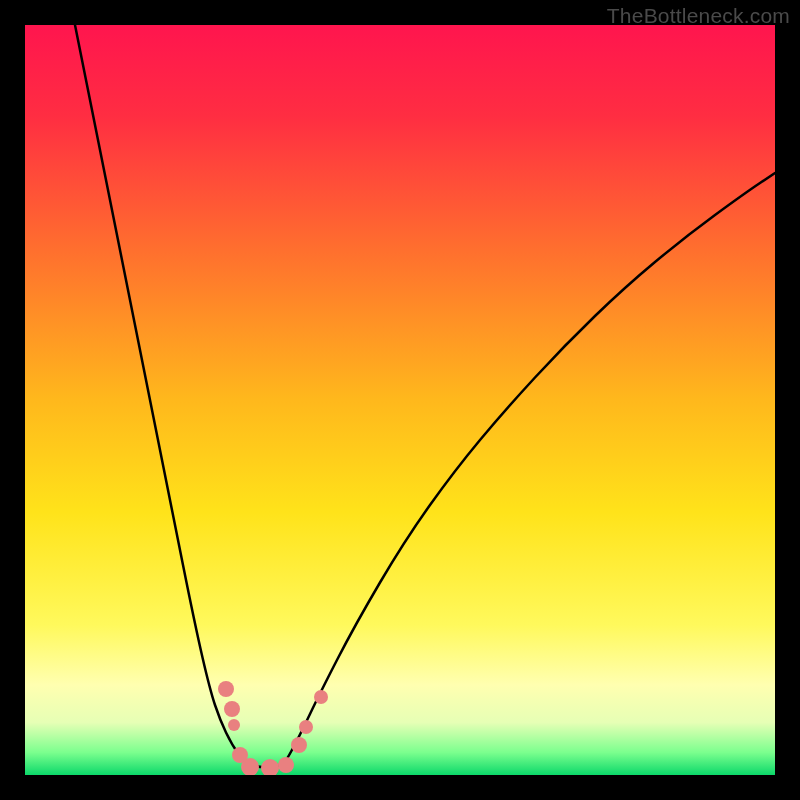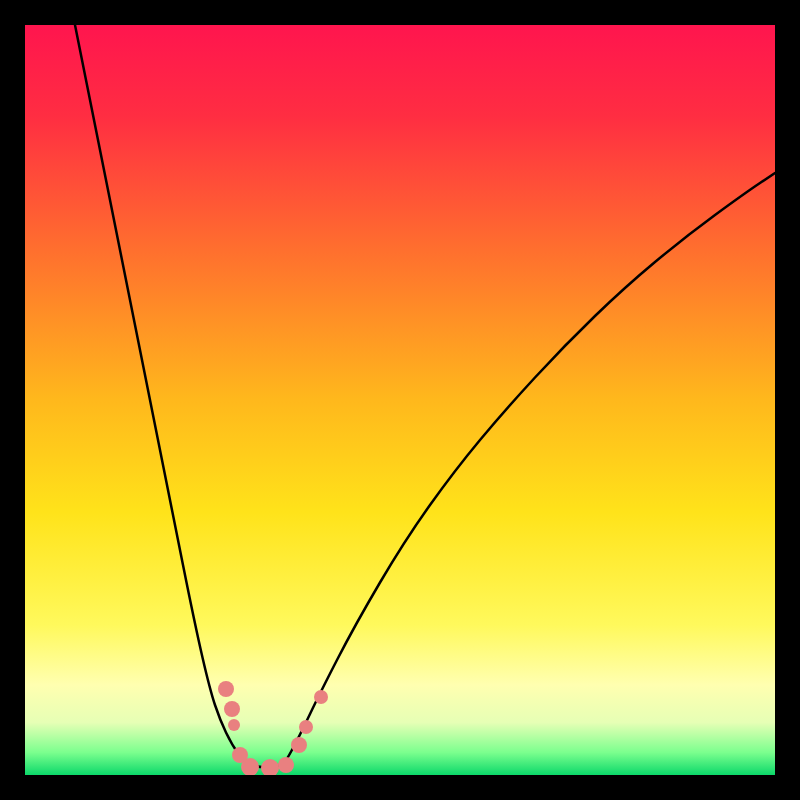--- a/index.html
+++ b/index.html
@@ -35,20 +35,23 @@
   }
   .watermark span {
     font-weight: 400;
   }
   svg { display: block; }
 </style>
 </head>
 <body>
 
 <div class="frame">
+  <div class="watermark">
+    <span>TheBottleneck.com</span>
+  </div>
   <div class="plot">
     <svg id="chart-svg" width="750" height="750" viewBox="0 0 750 750">
       <defs>
         <linearGradient id="bg-grad" x1="0" y1="0" x2="0" y2="1">
             <stop offset="0%" stop-color="#ff154e"></stop>
             <stop offset="12%" stop-color="#ff2d42"></stop>
             <stop offset="30%" stop-color="#ff6f2e"></stop>
             <stop offset="50%" stop-color="#ffb81c"></stop>
             <stop offset="65%" stop-color="#ffe31a"></stop>
             <stop offset="80%" stop-color="#fff95c"></stop>

